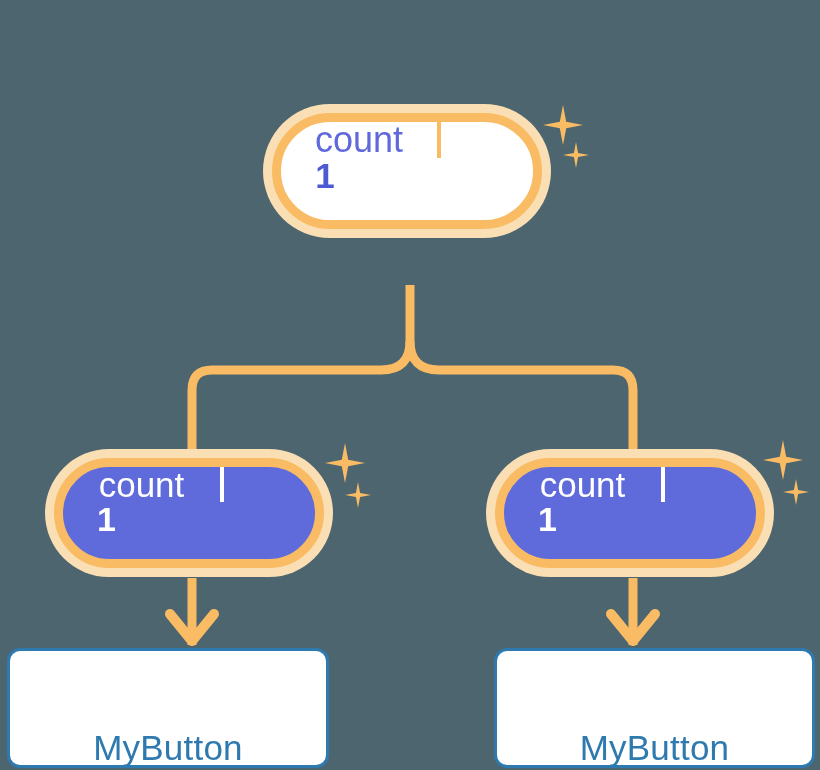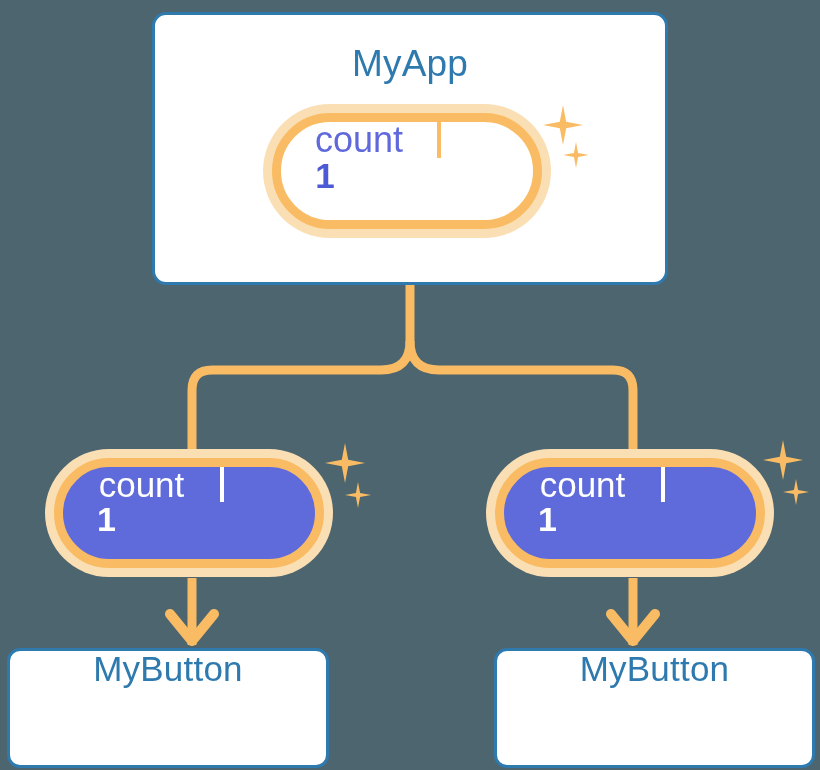--- a/index.html
+++ b/index.html
@@ -30,21 +30,21 @@
   }
 
   
   .card {
     position: absolute;
     background: #ffffff;
     border: 3px solid #2e7aaf;
     border-radius: 13px;
     box-sizing: border-box;
     display: flex;
-    align-items: flex-start;
+    align-items: flex-end;
     justify-content: center;
   }
   .card-title {
     color: #2e7aaf;
     font-size: 35px;
     font-weight: 400;
     letter-spacing: 0.2px;
     line-height: 1;
     white-space: nowrap;
   }
@@ -182,23 +182,20 @@
     <path d="M410,341 Q410,370 381,370 L212,370 Q192,370 192,390 L192,468" fill="none" stroke="#f9bc64" stroke-width="9" stroke-linecap="butt" stroke-linejoin="round"></path>
     <path d="M410,341 Q410,370 439,370 L613,370 Q633,370 633,390 L633,468" fill="none" stroke="#f9bc64" stroke-width="9" stroke-linecap="butt" stroke-linejoin="round"></path>
 
     <path d="M192,578 L192,645" fill="none" stroke="#f9bc64" stroke-width="9" stroke-linecap="butt"></path>
     <path d="M170,614 L192,641 L214,614" fill="none" stroke="#f9bc64" stroke-width="10" stroke-linecap="round" stroke-linejoin="round"></path>
 
     <path d="M633,578 L633,645" fill="none" stroke="#f9bc64" stroke-width="9" stroke-linecap="butt"></path>
     <path d="M611,614 L633,641 L655,614" fill="none" stroke="#f9bc64" stroke-width="10" stroke-linecap="round" stroke-linejoin="round"></path>
   </svg>
 
-  <div class="card" id="card-myapp">
-    <div class="card-title">MyApp</div>
-  </div>
 
   <div class="pill-wrap" id="pill-myapp">
     <div class="pill">
       <div class="pill-key">count</div>
       <div class="pill-val">1</div>
     </div>
   </div>
   <div class="sparkle big" id="sparkle-myapp-big"></div>
   <div class="sparkle small" id="sparkle-myapp-small"></div>
 

